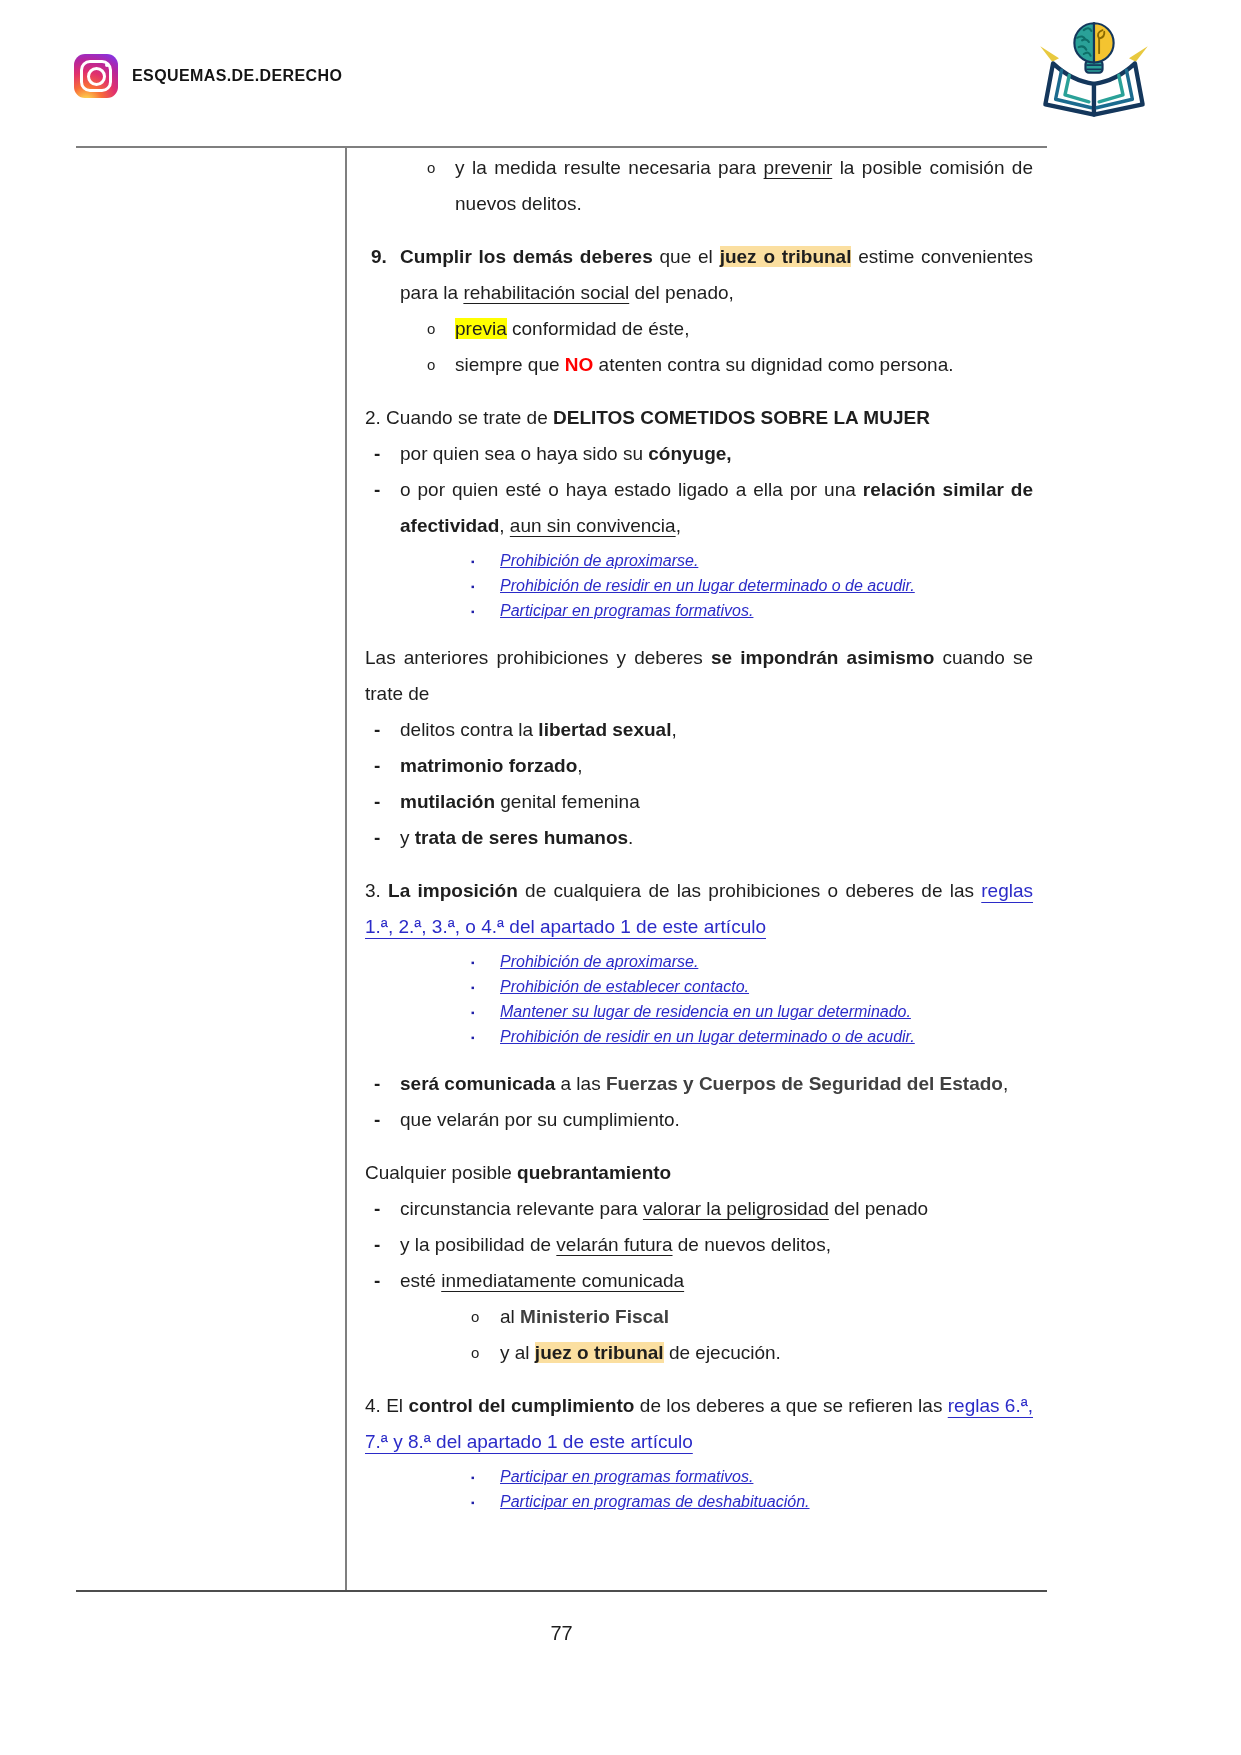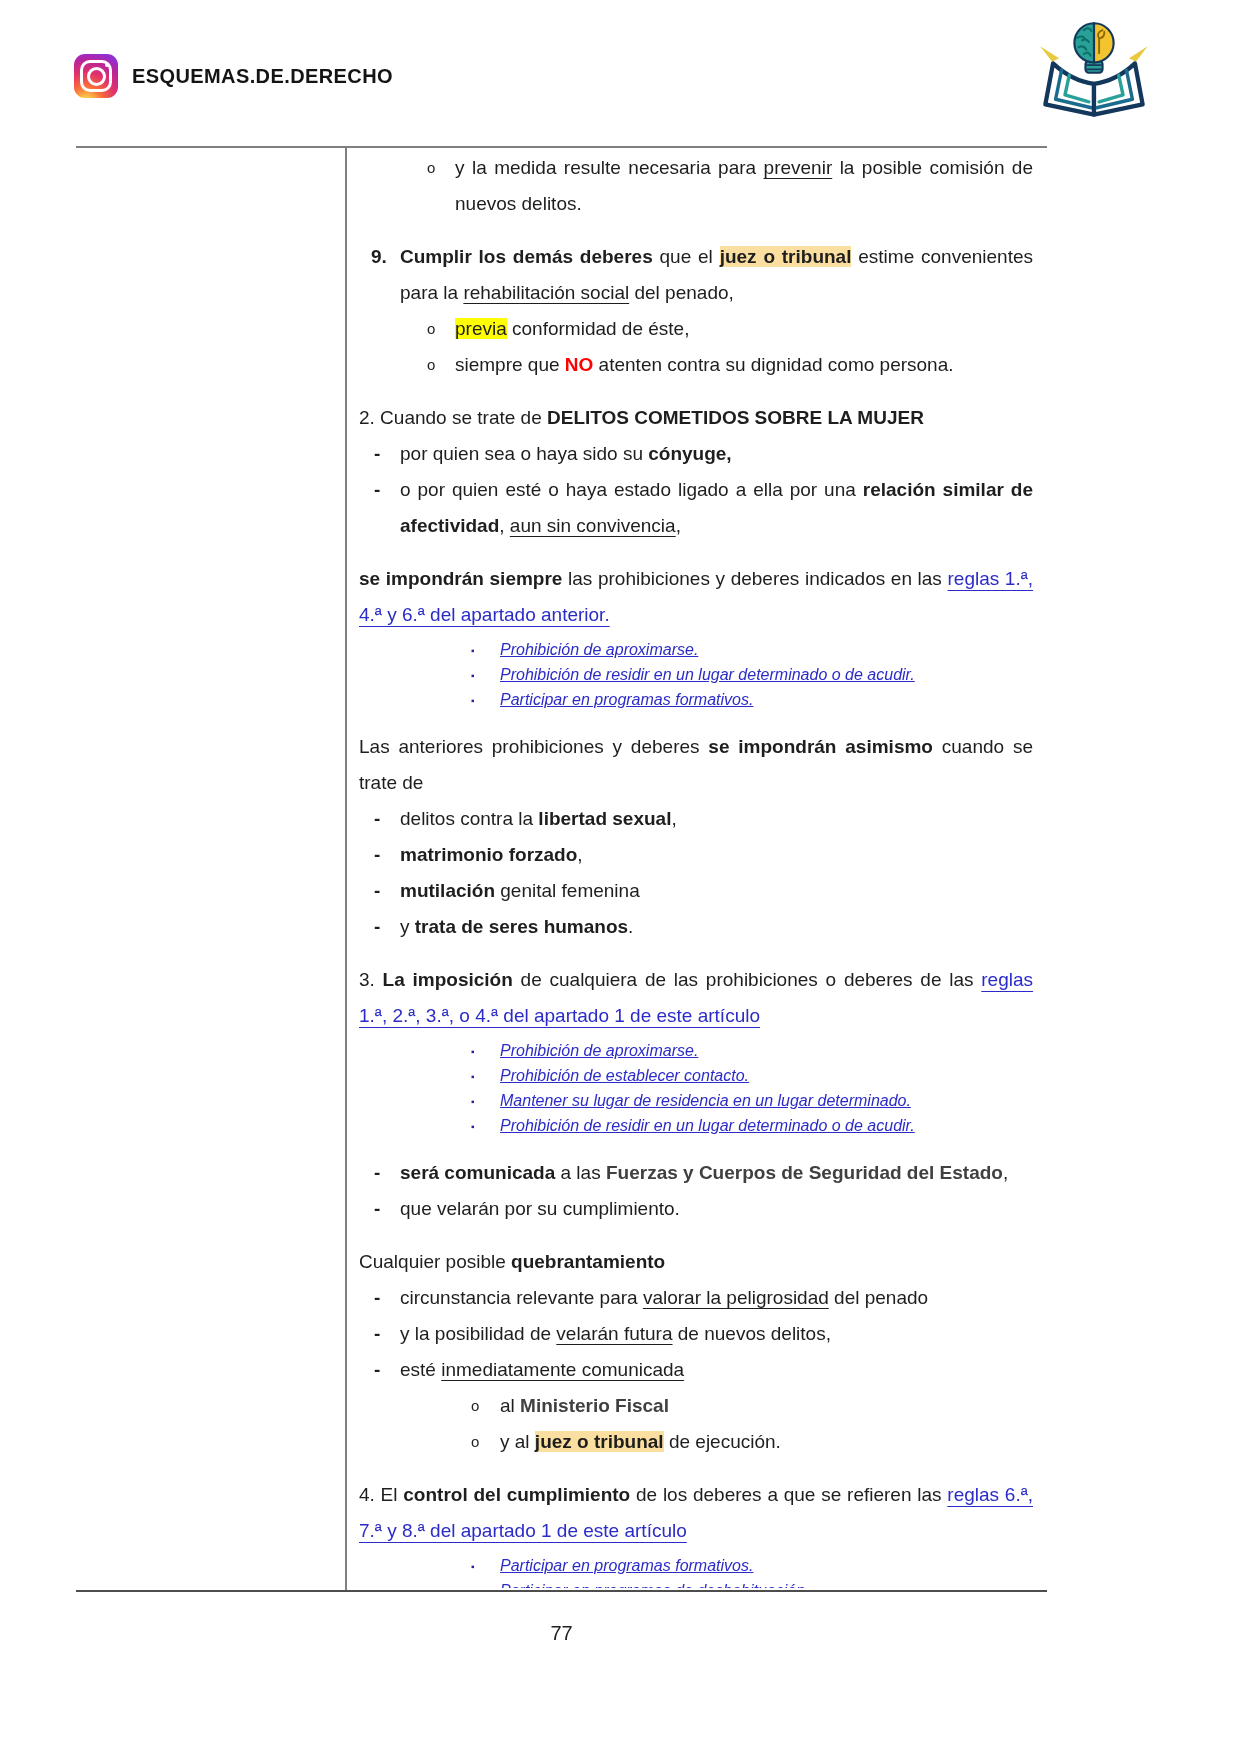--- a/index.html
+++ b/index.html
@@ -10,35 +10,35 @@
   }
 
   
   .header-brand { position:absolute; left:74px; top:54px; display:flex; align-items:center; gap:14px; }
   .ig { width:44px; height:44px; border-radius:11px; position:relative; flex:0 0 auto;
         background:radial-gradient(circle at 28% 110%, #fdd54f 6%, #f86e38 28%, #e1306c 52%, #b5259e 74%, #7637fa 100%); }
   .ig::before { content:""; position:absolute; inset:6px; border:3px solid #fff; border-radius:10px; }
   .ig::after  { content:""; position:absolute; left:50%; top:50%; width:13px; height:13px; margin:-9.5px 0 0 -9.5px;
                 border:3px solid #fff; border-radius:50%; }
   .ig-dot { position:absolute; right:9px; top:9px; width:4px; height:4px; background:#fff; border-radius:50%; }
-  .brand-text { font-size:20px; font-weight:800; letter-spacing:.4px; color:#141414; }
+  .brand-text { font-size:16px; font-weight:800; letter-spacing:.4px; color:#141414; }
   .corner-logo { position:absolute; left:1030px; top:12px; }
 
   
   .rule-top    { position:absolute; left:76px;  top:146px;  width:971px; height:2px; background:#7f7f7f; }
   .rule-v      { position:absolute; left:345px; top:146px;  width:2px;  height:1446px; background:#7f7f7f; }
   .rule-bottom { position:absolute; left:76px;  top:1590px; width:971px; height:2px; background:#4d4d4d; }
 
   
   .content { position:absolute; left:347px; top:150px; width:700px; height:1438px; overflow:hidden; }
   .block { position:relative; font-size:19px; line-height:36px; text-align:justify; }
   .block.gap { margin-top:17px; }
   .marker { position:absolute; top:0; }
 
-  .para    { padding-left:12px;   padding-right:14px; }
+  .para    { padding-left:18px;   padding-right:14px; }
   .num     { padding-left:53px;  padding-right:14px; }
   .num .marker  { left:24px; font-weight:bold; }
   .dash    { padding-left:53px;  padding-right:14px; }
   .dash .marker { left:27px; font-weight:bold; }
   .circle  { padding-left:108px; padding-right:14px; }
   .circle .marker  { left:80px;  font-size:15px; }
   .circle2 { padding-left:153px; padding-right:14px; }
   .circle2 .marker { left:124px; font-size:15px; }
 
   .square  { padding-left:153px; padding-right:14px; font-size:16px; line-height:25px;
@@ -105,21 +105,20 @@
   <div class="rule-bottom"></div>
 
   <main class="content" id="content">
       <div class="block circle"><span class="marker">o</span><span class="seg">y la medida resulte necesaria para </span><span class="seg seg-u">prevenir</span><span class="seg"> la posible comisión de nuevos delitos.</span></div>
       <div class="block num gap"><span class="marker">9.</span><span class="seg seg-b">Cumplir los demás deberes</span><span class="seg"> que el </span><span class="seg seg-hlo">juez o tribunal</span><span class="seg"> estime convenientes para la </span><span class="seg seg-u">rehabilitación social</span><span class="seg"> del penado,</span></div>
       <div class="block circle"><span class="marker">o</span><span class="seg seg-hly">previa</span><span class="seg"> conformidad de éste,</span></div>
       <div class="block circle"><span class="marker">o</span><span class="seg">siempre que </span><span class="seg seg-red">NO</span><span class="seg"> atenten contra su dignidad como persona.</span></div>
       <div class="block para gap"><span class="seg">2. Cuando se trate de </span><span class="seg seg-b">DELITOS COMETIDOS SOBRE LA MUJER</span></div>
       <div class="block dash"><span class="marker">-</span><span class="seg">por quien sea o haya sido su </span><span class="seg seg-b">cónyuge,</span></div>
       <div class="block dash"><span class="marker">-</span><span class="seg">o por quien esté o haya estado ligado a ella por una </span><span class="seg seg-b">relación similar de afectividad</span><span class="seg">, </span><span class="seg seg-u">aun sin convivencia</span><span class="seg">,</span></div>
-      <div class="block para gap"><span class="seg seg-b">se impondrán siempre</span><span class="seg"> las prohibiciones y deberes indicados en las </span><span class="seg seg-link">reglas 1.ª, 4.ª y 6.ª del apartado anterior.</span></div>
       <div class="block square"><span class="marker">▪</span><span class="seg seg-slink">Prohibición de aproximarse.</span></div>
       <div class="block square"><span class="marker">▪</span><span class="seg seg-slink">Prohibición de residir en un lugar determinado o de acudir.</span></div>
       <div class="block square"><span class="marker">▪</span><span class="seg seg-slink">Participar en programas formativos.</span></div>
       <div class="block para gap"><span class="seg">Las anteriores prohibiciones y deberes </span><span class="seg seg-b">se impondrán asimismo</span><span class="seg"> cuando se trate de</span></div>
       <div class="block dash"><span class="marker">-</span><span class="seg">delitos contra la </span><span class="seg seg-b">libertad sexual</span><span class="seg">,</span></div>
       <div class="block dash"><span class="marker">-</span><span class="seg seg-b">matrimonio forzado</span><span class="seg">,</span></div>
       <div class="block dash"><span class="marker">-</span><span class="seg seg-b">mutilación</span><span class="seg"> genital femenina</span></div>
       <div class="block dash"><span class="marker">-</span><span class="seg">y </span><span class="seg seg-b">trata de seres humanos</span><span class="seg">.</span></div>
       <div class="block para gap"><span class="seg">3. </span><span class="seg seg-b">La imposición</span><span class="seg"> de cualquiera de las prohibiciones o deberes de las </span><span class="seg seg-link">reglas 1.ª, 2.ª, 3.ª, o 4.ª del apartado 1 de este artículo</span></div>
       <div class="block square"><span class="marker">▪</span><span class="seg seg-slink">Prohibición de aproximarse.</span></div>

